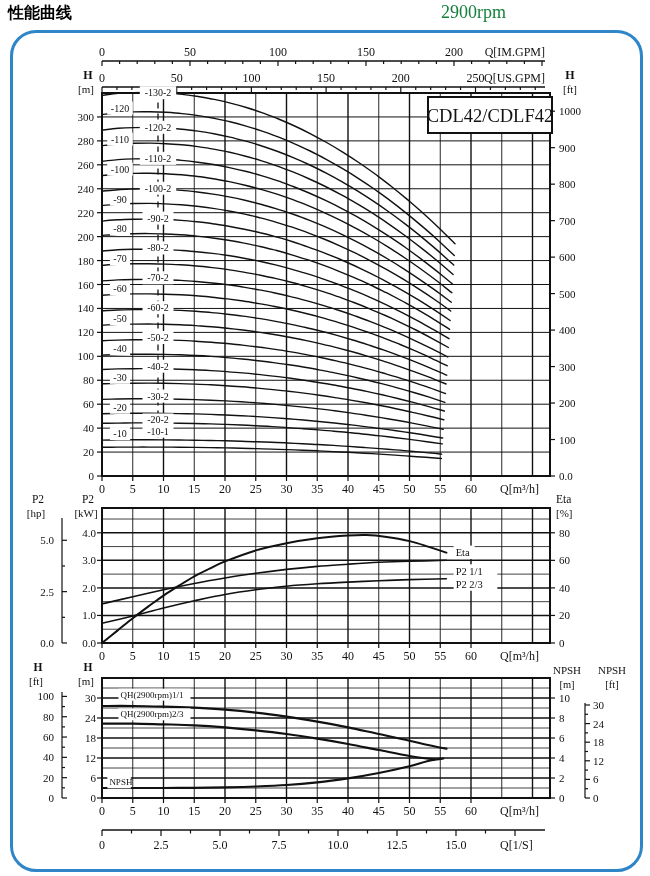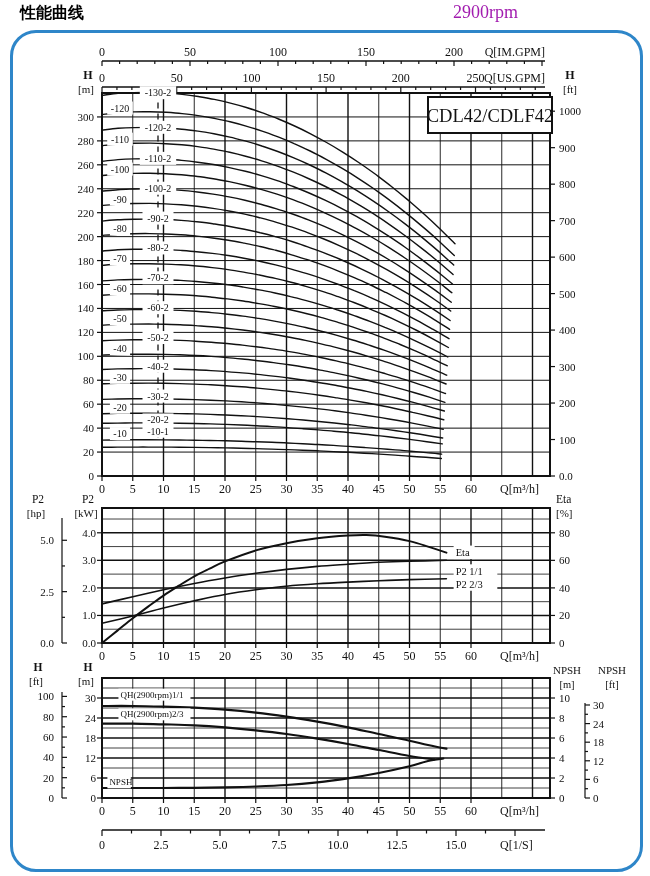--- a/index.html
+++ b/index.html
@@ -1,19 +1,19 @@
 <!DOCTYPE html>
 <html><head>
 <meta charset="utf-8">
 <style>
   html,body{margin:0;padding:0;background:#ffffff;}
   body{width:650px;height:876px;position:relative;font-family:"Liberation Serif",serif;color:#111;}
-  .titlebar{position:absolute;left:0;top:0;width:514px;height:28px;margin-left:12px;}
+  .titlebar{position:absolute;left:0;top:0;width:514px;height:28px;}
   .title-cn{position:absolute;left:8px;top:3px;font-family:"DejaVu Sans","Liberation Sans",sans-serif;font-weight:bold;font-size:16px;color:#000;}
-  .title-rpm{position:absolute;right:8px;top:2px;font-family:"Liberation Serif",serif;font-size:18px;color:#a21caf;}
+  .title-rpm{position:absolute;right:8px;top:2px;font-family:"Liberation Serif",serif;font-size:18px;color:#15803d;}
   .frame{position:absolute;left:10px;top:30px;width:627px;height:836px;border:3px solid #2e86c9;border-radius:26px;background:#fff;}
   svg{position:absolute;left:0;top:0;}
   svg text{font-family:"Liberation Serif",serif;fill:#111;}
 </style>
 </head>
 <body>
 
 <div class="titlebar">
   <span class="title-cn">性能曲线</span>
   <span class="title-rpm">2900rpm</span>

